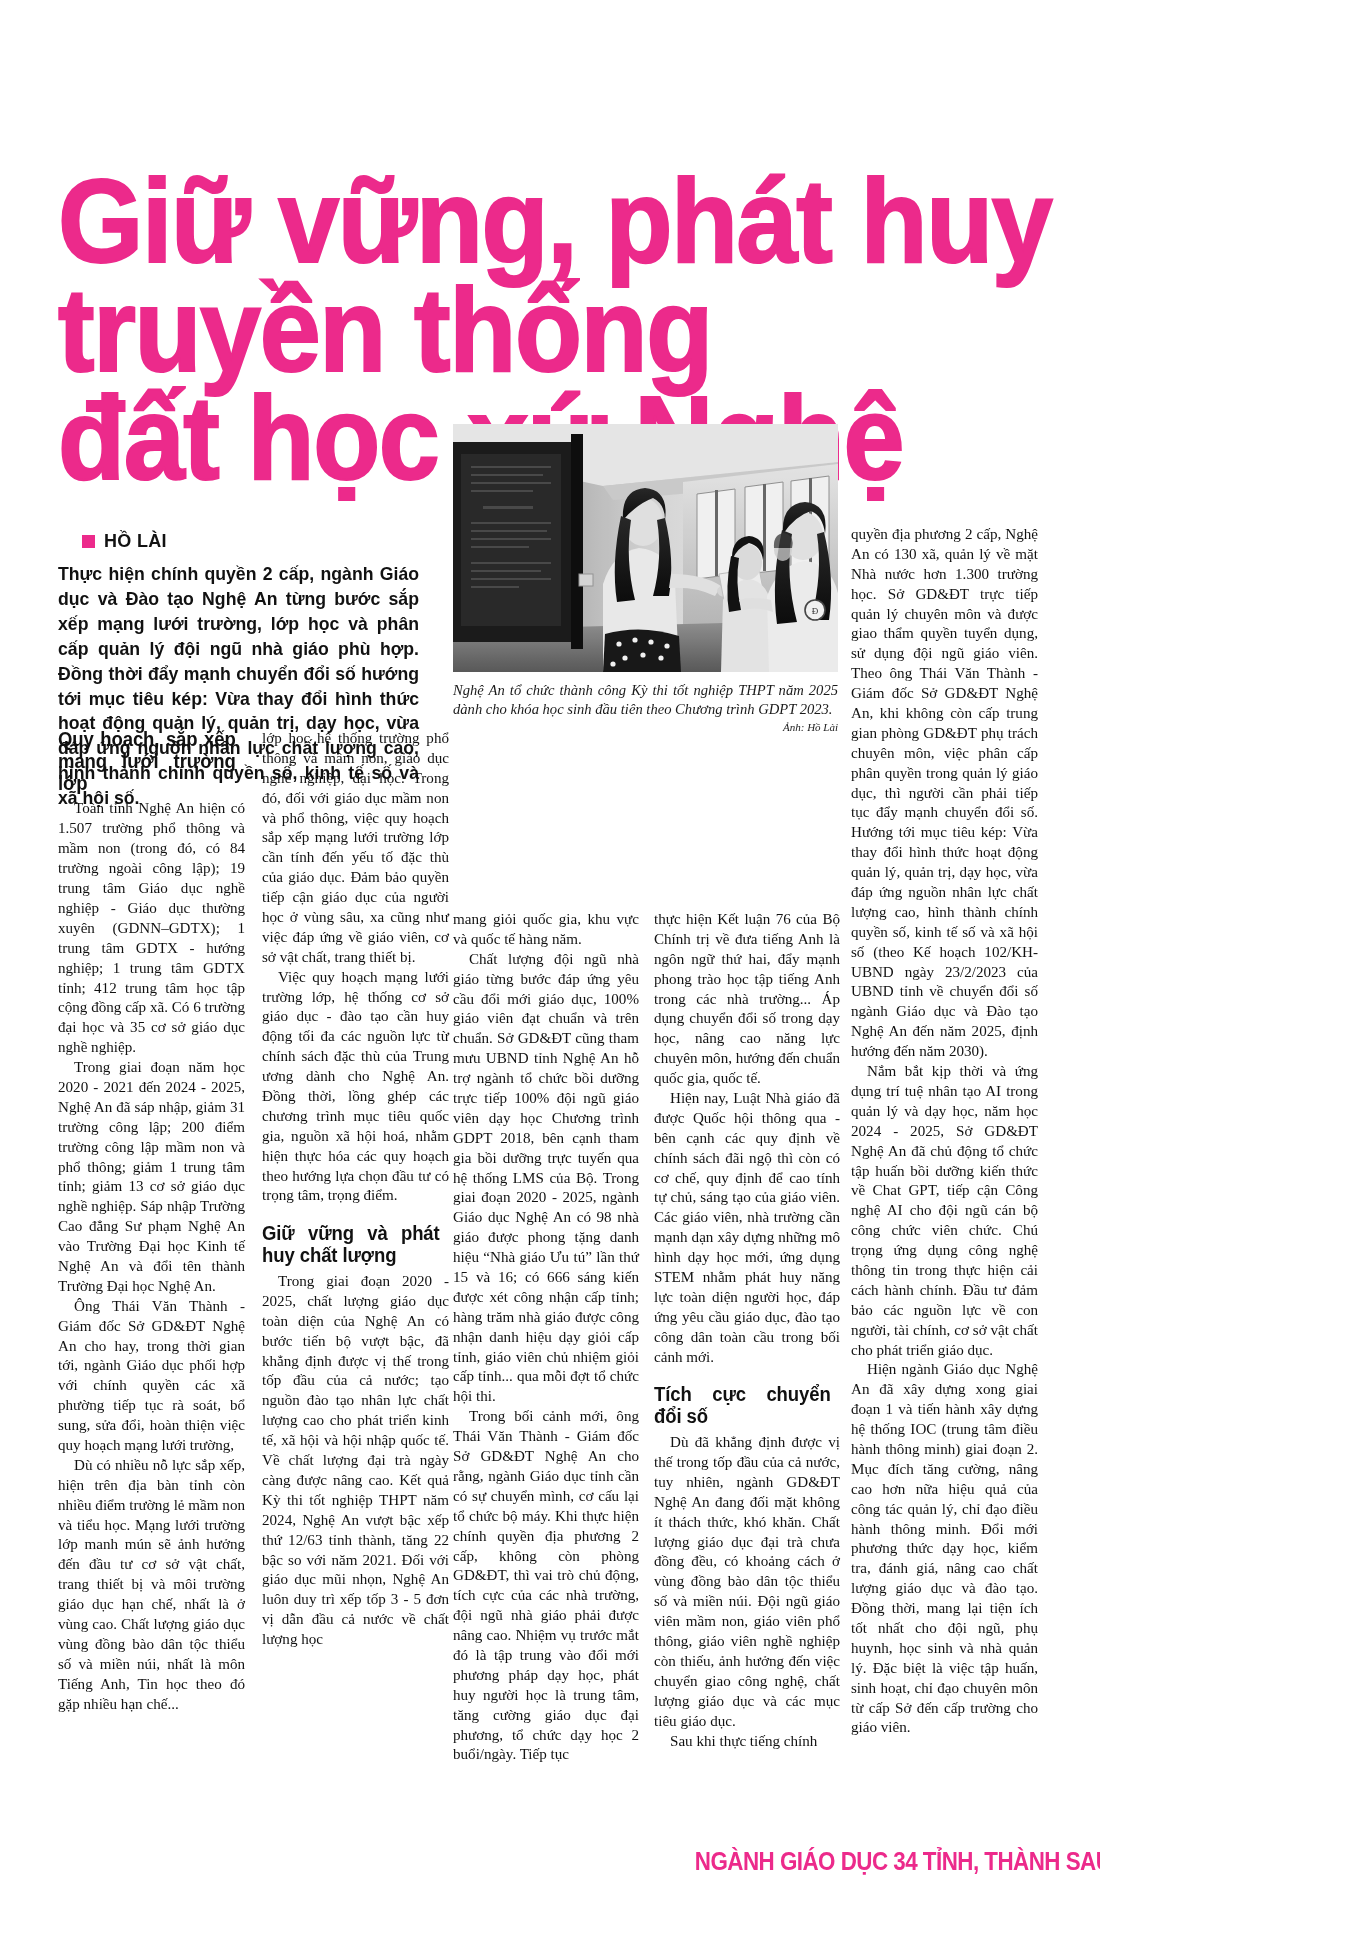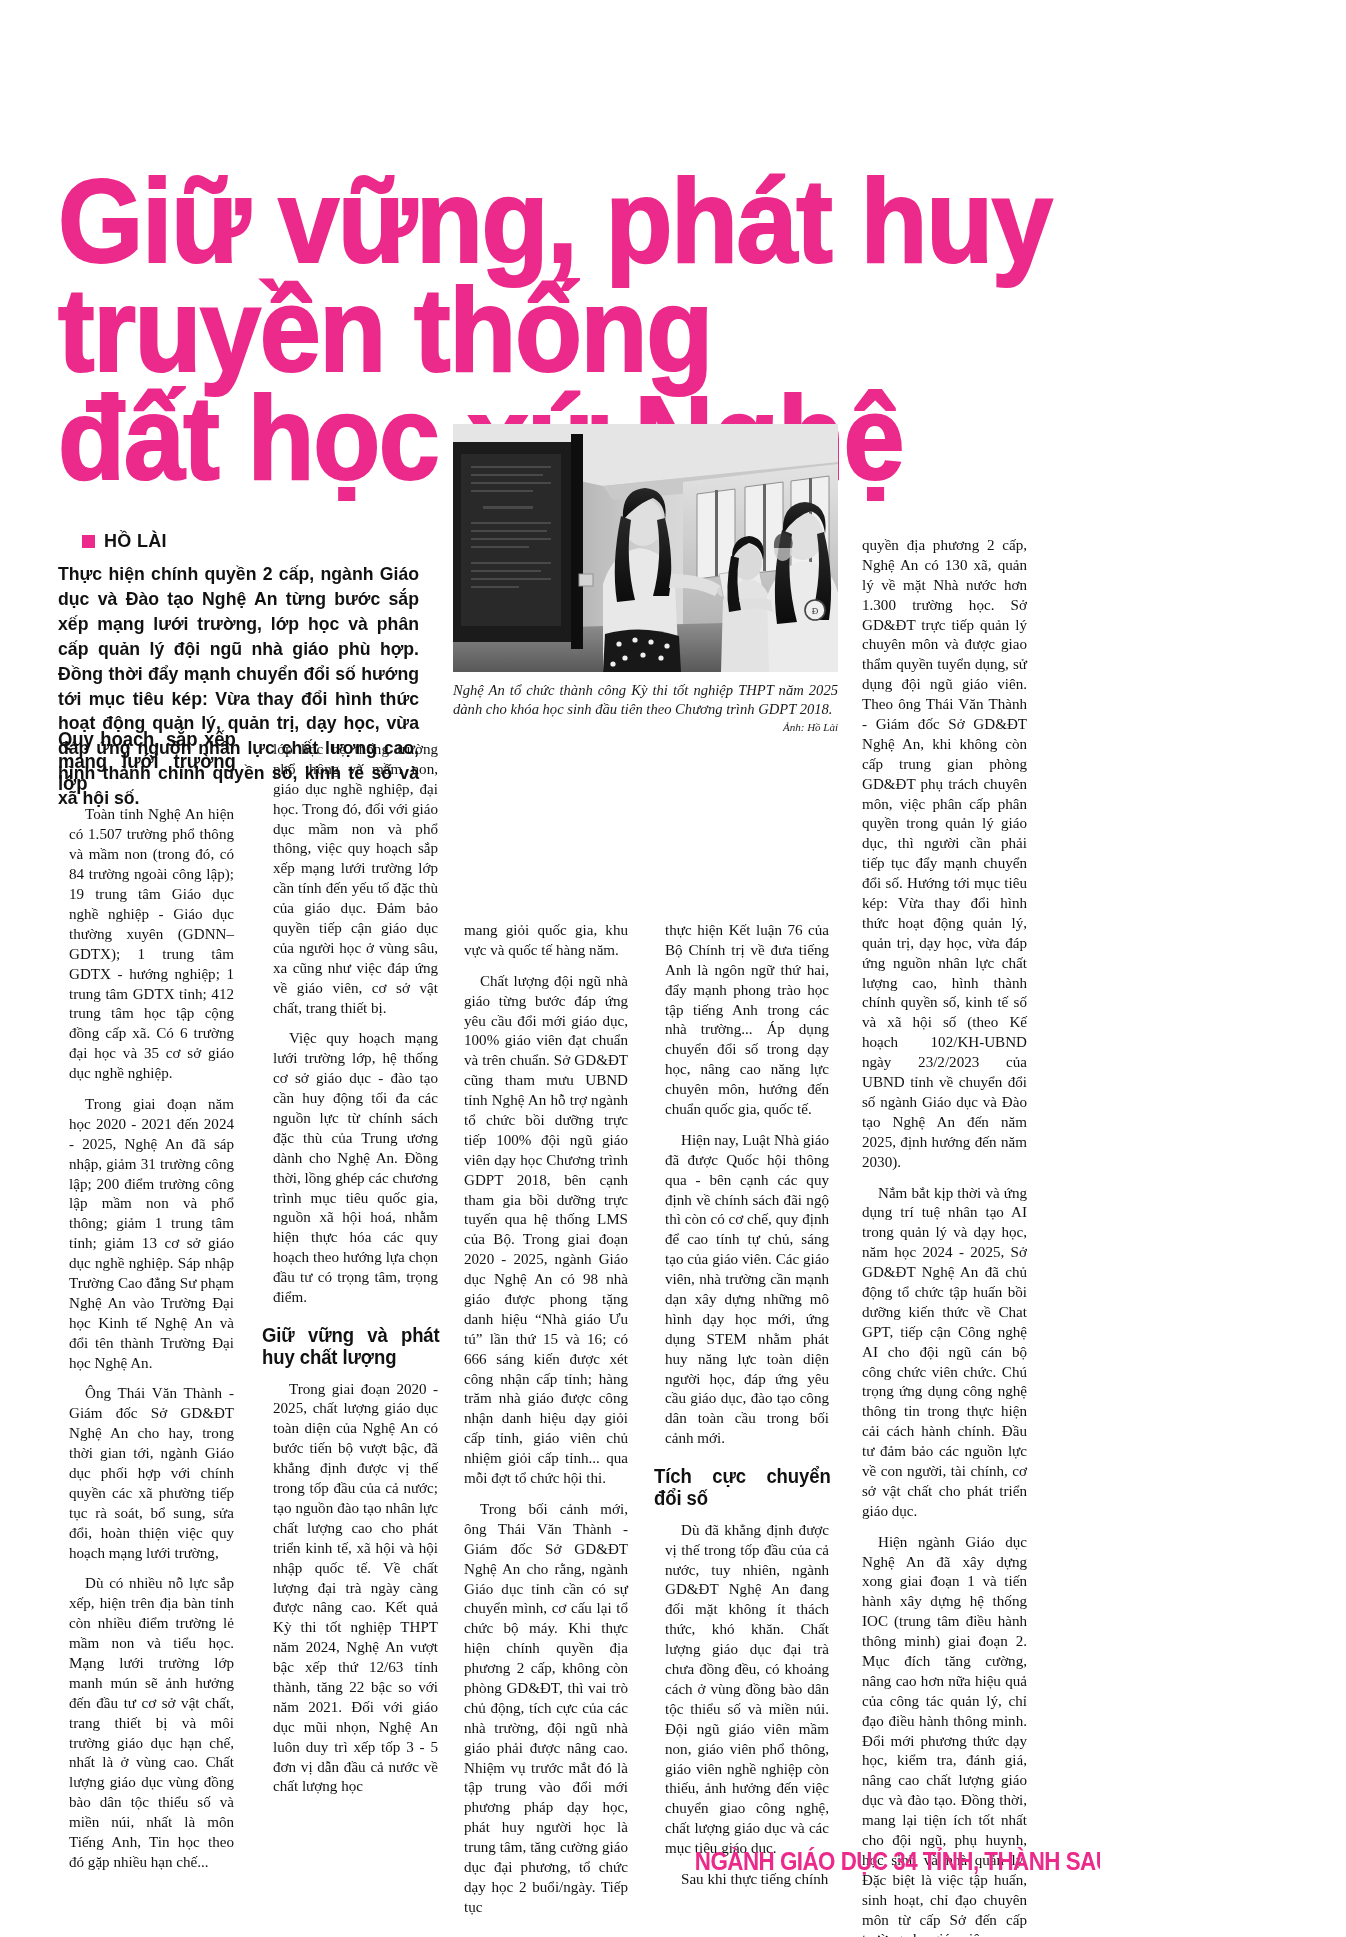--- a/index.html
+++ b/index.html
@@ -112,21 +112,21 @@
     position: absolute;
     width: 187px;
     font-family: "Liberation Serif", "DejaVu Serif", serif;
     font-size: 15.1px;
     line-height: 1.318;
     color: #111111;
     text-align: justify;
     hyphens: none;
   }
   .col p {
-    margin: 11px;
+    margin: 0;
     text-indent: 16px;
   }
   .col p.cont { text-indent: 0; }
   .col h3 {
     margin: 0 0 5px 0;
     font-family: "Liberation Sans Narrow", "Liberation Sans", sans-serif;
     font-weight: 700;
     font-size: 19.5px;
     line-height: 1.12;
     color: #111111;
@@ -307,21 +307,21 @@
         <path d="M321 124 Q320 110 331 109 Q342 111 339 124 Z" fill="#3b3b3b"></path>
       </g>
 
       <g opacity="0.06">
         <rect x="0" y="0" width="385" height="248" fill="#000"></rect>
       </g>
     </svg>
   </div>
 
   <div class="photo-caption">
-    <span>Nghệ An tổ chức thành công Kỳ thi tốt nghiệp THPT năm 2025 dành cho khóa học sinh đầu tiên theo Chương trình GDPT 2018.</span>
+    <span>Nghệ An tổ chức thành công Kỳ thi tốt nghiệp THPT năm 2025 dành cho khóa học sinh đầu tiên theo Chương trình GDPT 2023.</span>
     <span class="photo-credit">Ảnh: Hồ Lài</span>
   </div>
 
   <div class="col" id="col1">
     <h3>Quy hoạch, sắp xếp mạng lưới trường lớp</h3>
     <p>Toàn tỉnh Nghệ An hiện có 1.507 trường phổ thông và mầm non (trong đó, có 84 trường ngoài công lập); 19 trung tâm Giáo dục nghề nghiệp - Giáo dục thường xuyên (GDNN–GDTX); 1 trung tâm GDTX - hướng nghiệp; 1 trung tâm GDTX tỉnh; 412 trung tâm học tập cộng đồng cấp xã. Có 6 trường đại học và 35 cơ sở giáo dục nghề nghiệp.</p>
     <p>Trong giai đoạn năm học 2020 - 2021 đến 2024 - 2025, Nghệ An đã sáp nhập, giảm 31 trường công lập; 200 điểm trường công lập mầm non và phổ thông; giảm 1 trung tâm tỉnh; giảm 13 cơ sở giáo dục nghề nghiệp. Sáp nhập Trường Cao đẳng Sư phạm Nghệ An vào Trường Đại học Kinh tế Nghệ An và đổi tên thành Trường Đại học Nghệ An.</p>
     <p>Ông Thái Văn Thành - Giám đốc Sở GD&amp;ĐT Nghệ An cho hay, trong thời gian tới, ngành Giáo dục phối hợp với chính quyền các xã phường tiếp tục rà soát, bổ sung, sửa đổi, hoàn thiện việc quy hoạch mạng lưới trường,</p>
     <p>Dù có nhiều nỗ lực sắp xếp, hiện trên địa bàn tỉnh còn nhiều điểm trường lẻ mầm non và tiểu học. Mạng lưới trường lớp manh mún sẽ ảnh hưởng đến đầu tư cơ sở vật chất, trang thiết bị và môi trường giáo dục hạn chế, nhất là ở vùng cao. Chất lượng giáo dục vùng đồng bào dân tộc thiểu số và miền núi, nhất là môn Tiếng Anh, Tin học theo đó gặp nhiều hạn chế...</p>
   </div>

